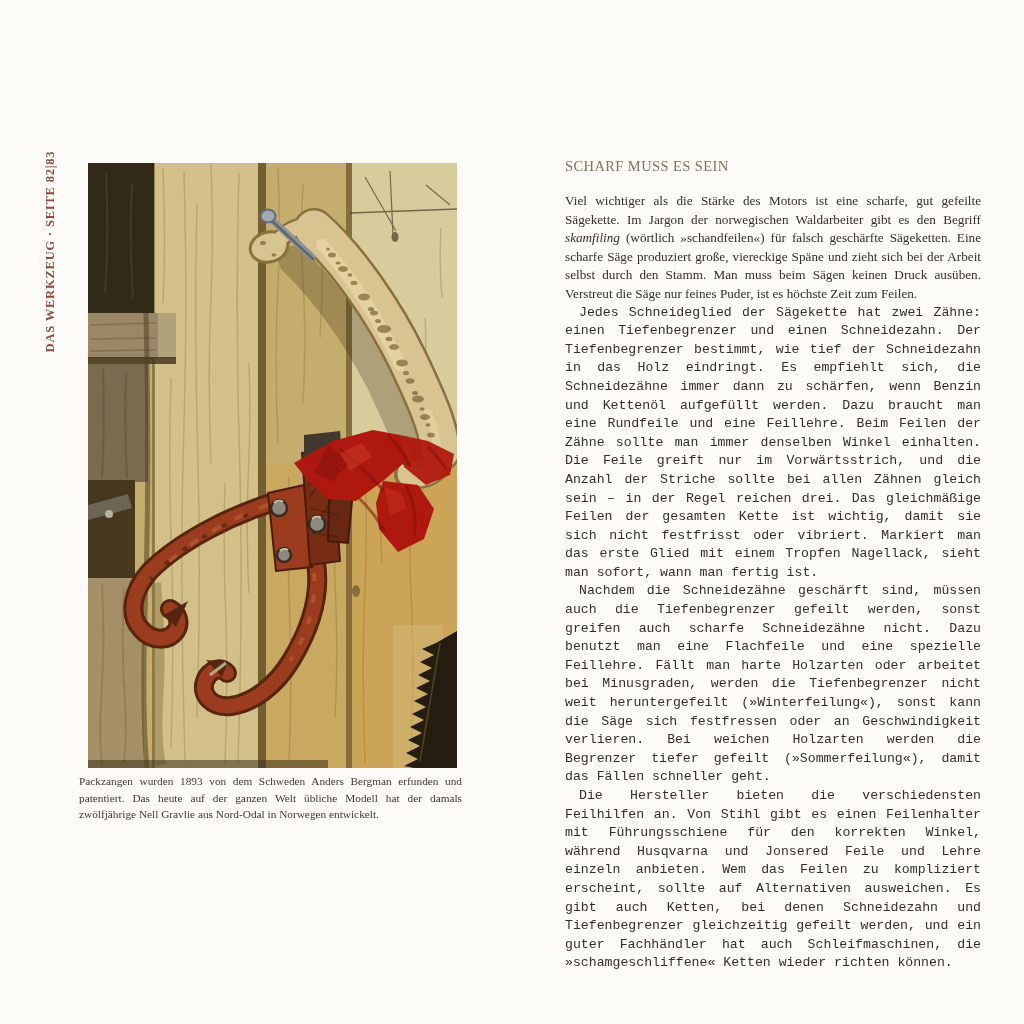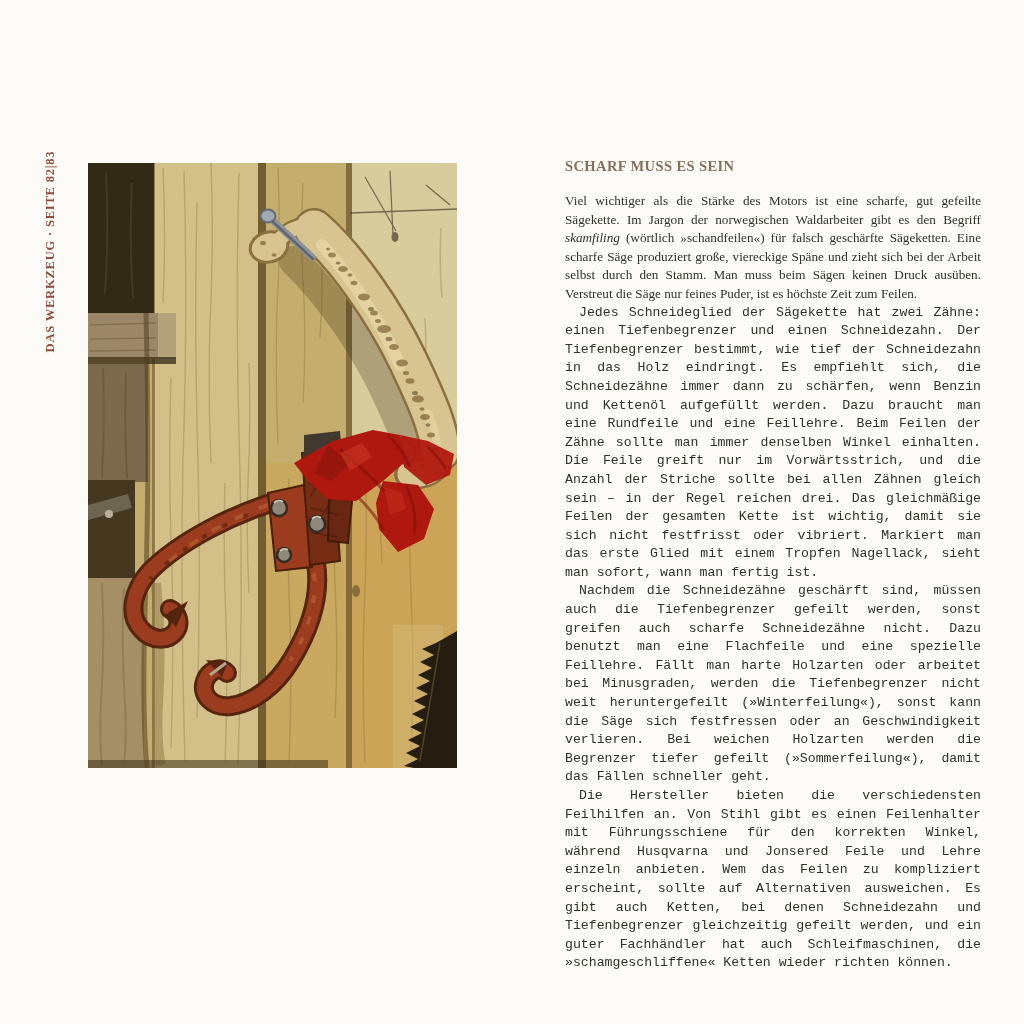--- a/index.html
+++ b/index.html
@@ -19,21 +19,21 @@
            overflow:hidden; }
   .photo svg { display:block; }
 
   
   .caption { position:absolute; left:79px; top:773px; width:383px;
              font-size:11.3px; line-height:16.6px; text-align:justify;
              color:var(--caption-text,#3e3a32); }
 
   
   .article { position:absolute; left:565px; top:158px; width:416px; }
-  .heading { font-size:14.5px; font-weight:bold; letter-spacing:0.4px;
+  .heading { font-size:14.5px; font-weight:normal; letter-spacing:0.4px;
              color:var(--heading-text,#87705a); margin:0 0 17px 0; }
   .body { font-size:13.2px; line-height:18.6px; text-align:justify;
           color:var(--body-text,#33302a); hyphens:auto; }
   .body.indent { text-indent:14px;font-family:Liberation Mono, monospace; }
 
   
   .ph-wall{fill:var(--wall-base,#c9b271)} .ph-pale{fill:var(--wall-pale,#d8c892)}
   .ph-golden{fill:var(--wall-golden,#d0a85a)} .ph-topright{fill:var(--wall-top-right,#ddd1a3)}
   .ph-joint{fill:var(--joint-dark,#54421f)} .ph-leftdark{fill:var(--left-dark,#2d2717)}
   .ph-beam{fill:var(--beam-gray,#9c8a6b)} .ph-leftmid{fill:var(--left-mid,#7b6b50)}
@@ -231,20 +231,21 @@
       <g>
         <rect x="305" y="462" width="50" height="143" fill="#d5bd7d" opacity="0.5"></rect>
         <polygon class="f-saw" points="369,468 348,480 334,486 346,492 332,499 344,505 330,512 342,518 328,525 340,531 326,538 338,544 324,551 336,557 322,564 334,570 320,577 332,583 318,590 330,596 316,603 326,605 369,605"></polygon>
         <line x1="352" y1="480" x2="332" y2="598" stroke="#6a5c38" stroke-width="1.5" opacity="0.6"></line>
       </g>
 
       <rect x="0" y="0" width="369" height="605" fill="#8a6a30" opacity="0.05"></rect>
     </svg>
   </figure>
 
+  <p class="caption">Packzangen wurden 1893 von dem Schweden Anders Bergman erfunden und patentiert. Das heute auf der ganzen Welt übliche Modell hat der damals zwölfjährige Nell Gravlie aus Nord-Odal in Norwegen entwickelt.</p>
 
   <div class="article">
     <h2 class="heading">SCHARF MUSS ES SEIN</h2>
     <p class="body"><span>Viel wichtiger als die Stärke des Motors ist eine scharfe, gut gefeilte Sägekette. Im Jargon der norwegischen Waldarbeiter gibt es den Begriff </span><i>skamfiling</i><span> (wörtlich »schandfeilen«) für falsch geschärfte Sägeketten. Eine scharfe Säge produziert große, viereckige Späne und zieht sich bei der Arbeit selbst durch den Stamm. Man muss beim Sägen keinen Druck ausüben. Verstreut die Säge nur feines Puder, ist es höchste Zeit zum Feilen.</span></p>
     <p class="body indent">Jedes Schneideglied der Sägekette hat zwei Zähne: einen Tiefenbegrenzer und einen Schneidezahn. Der Tiefenbegrenzer bestimmt, wie tief der Schneidezahn in das Holz eindringt. Es empfiehlt sich, die Schneidezähne immer dann zu schärfen, wenn Benzin und Kettenöl aufgefüllt werden. Dazu braucht man eine Rundfeile und eine Feillehre. Beim Feilen der Zähne sollte man immer denselben Winkel einhalten. Die Feile greift nur im Vorwärtsstrich, und die Anzahl der Striche sollte bei allen Zähnen gleich sein – in der Regel reichen drei. Das gleichmäßige Feilen der gesamten Kette ist wichtig, damit sie sich nicht festfrisst oder vibriert. Markiert man das erste Glied mit einem Tropfen Nagellack, sieht man sofort, wann man fertig ist.</p>
     <p class="body indent">Nachdem die Schneidezähne geschärft sind, müssen auch die Tiefenbegrenzer gefeilt werden, sonst greifen auch scharfe Schneidezähne nicht. Dazu benutzt man eine Flachfeile und eine spezielle Feillehre. Fällt man harte Holzarten oder arbeitet bei Minusgraden, werden die Tiefenbegrenzer nicht weit heruntergefeilt (»Winterfeilung«), sonst kann die Säge sich festfressen oder an Geschwindigkeit verlieren. Bei weichen Holzarten werden die Begrenzer tiefer gefeilt (»Sommerfeilung«), damit das Fällen schneller geht.</p>
     <p class="body indent">Die Hersteller bieten die verschiedensten Feilhilfen an. Von Stihl gibt es einen Feilenhalter mit Führungsschiene für den korrekten Winkel, während Husqvarna und Jonsered Feile und Lehre einzeln anbieten. Wem das Feilen zu kompliziert erscheint, sollte auf Alternativen ausweichen. Es gibt auch Ketten, bei denen Schneidezahn und Tiefenbegrenzer gleichzeitig gefeilt werden, und ein guter Fachhändler hat auch Schleifmaschinen, die »schamgeschliffene« Ketten wieder richten können.</p>
   </div>
 
 </div>

